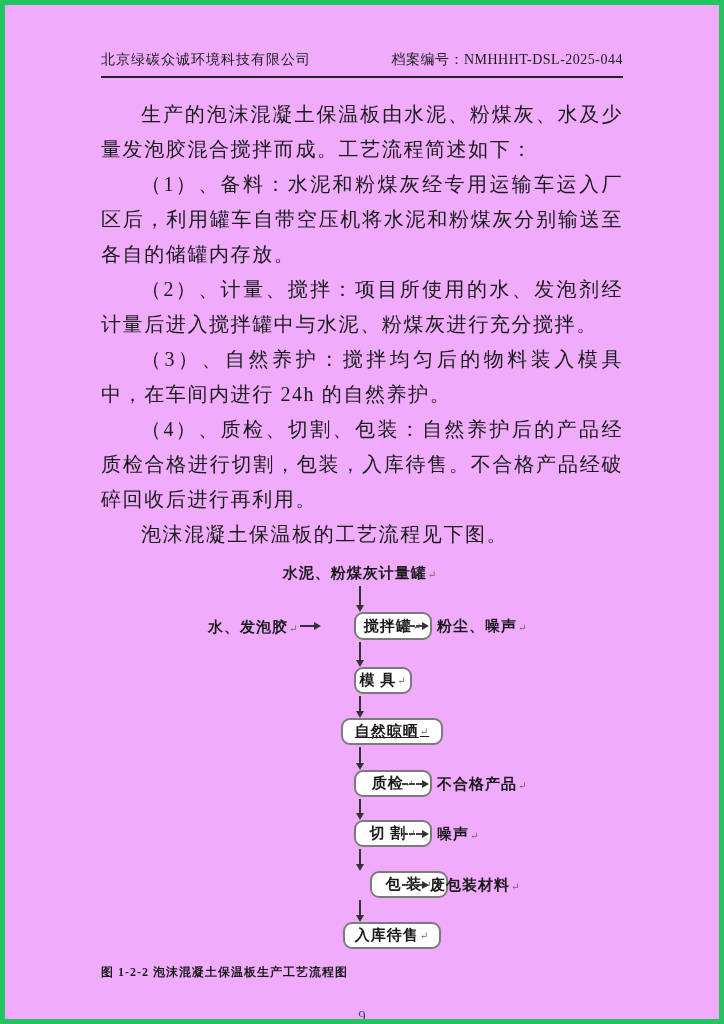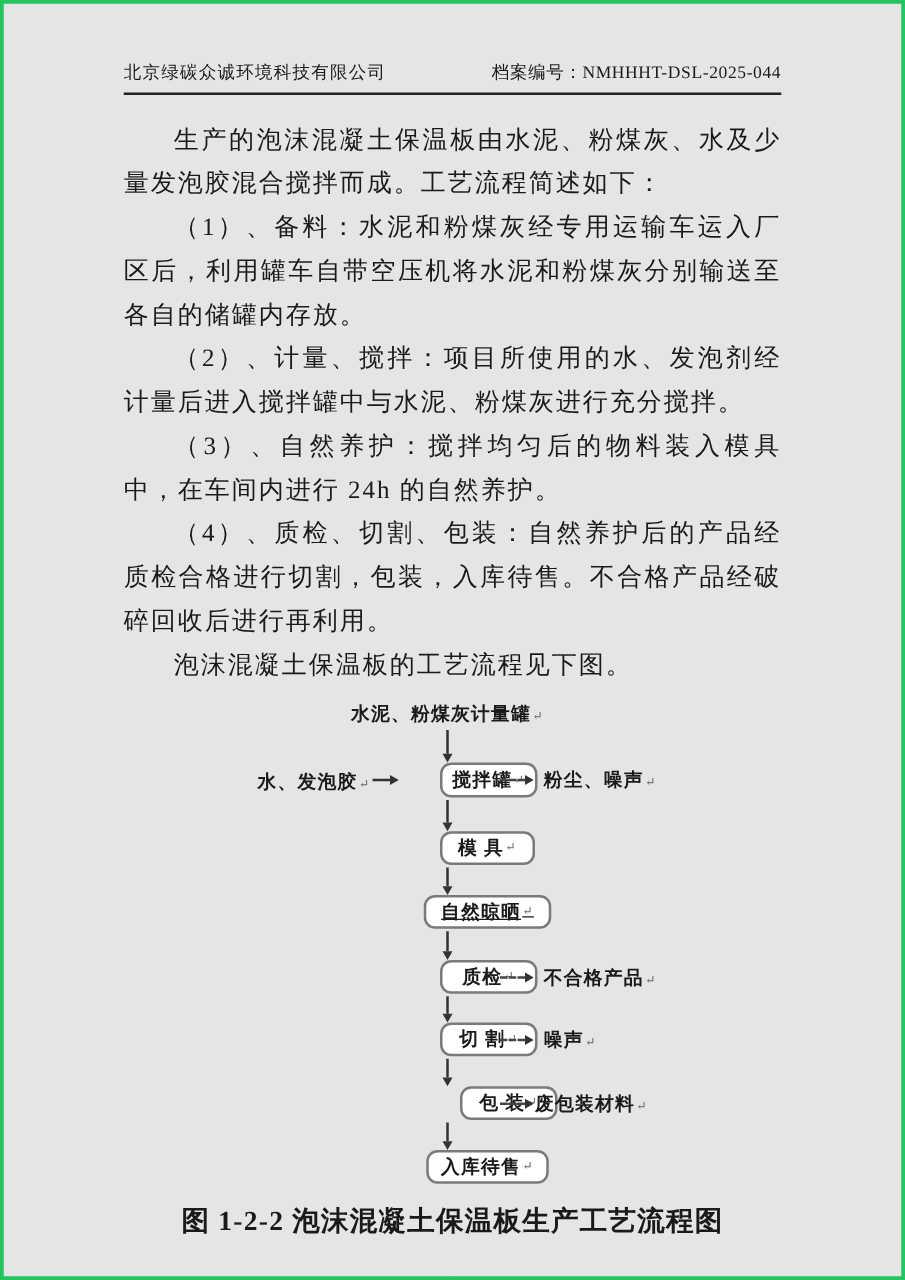--- a/index.html
+++ b/index.html
@@ -4,22 +4,22 @@
 <style>
   * { margin:0; padding:0; box-sizing:border-box; }
   html,body { background:#fff; }
   body {
     font-family:"Liberation Serif","DejaVu Serif",serif;
     color:#1a1a1a;
   }
   .page {
     position:relative;
     width:724px; height:1024px;
-    background:#e5e5e5;
-    border:3px solid #22c55e;
+    background:#f0abfc;
+    border:5px solid #22c55e;
     overflow:hidden;
   }
   
   .header {
     position:absolute; left:96px; right:96px; top:46px;
     display:flex; justify-content:space-between; align-items:flex-end;
     font-size:14px; letter-spacing:1px;
     border-bottom:2px solid #222222;
     padding-bottom:7px;
   }
@@ -67,22 +67,22 @@
   .darrow {
     position:absolute; height:0; border-top:2px dashed #444444;
   }
   .darrow::after {
     content:""; position:absolute; right:-7px; top:-5px;
     border-top:4px solid transparent; border-bottom:4px solid transparent;
     border-left:7px solid #333333;
   }
   
   .caption {
-    margin-top:8px; text-align:center;
-    font-size:22px; font-weight:bold; letter-spacing:1px;
+    margin-top:8px; 
+    font-size:12px; font-weight:bold; letter-spacing:1px;
   }
   .page-num {
     margin-top:27px; text-align:center;
     font-size:15px; color:#3d4e66;
   }
 </style>
 </head>
 <body>
 
 <div class="page">
@@ -114,21 +114,21 @@
       <div class="fbox" style="left:316px; top:50px; width:78px; height:28px;">
         <span>搅拌罐</span>
           <span class="ret">↵</span>
       </div>
       <div class="darrow" style="left:397px; top:63px; width:20px;"></div>
       <div class="flow-label" style="left:432px; top:55px;">
         <span>粉尘、噪声</span><span class="ret">↵</span>
       </div>
       <div class="varrow" style="left:354px; top:80px; height:18px;"></div>
 
-      <div class="fbox" style="left:316px; top:105px; width:76px; height:27px;">
+      <div class="fbox" style="left:316px; top:105px; width:58px; height:27px;">
         <span>模 具</span>
           <span class="ret">↵</span>
       </div>
       <div class="varrow" style="left:354px; top:134px; height:15px;"></div>
 
       <div class="fbox" style="left:303px; top:156px; width:102px; height:27px;text-decoration:underline;">
         <span>自然晾晒</span>
           <span class="ret">↵</span>
       </div>
       <div class="varrow" style="left:354px; top:185px; height:16px;"></div>

